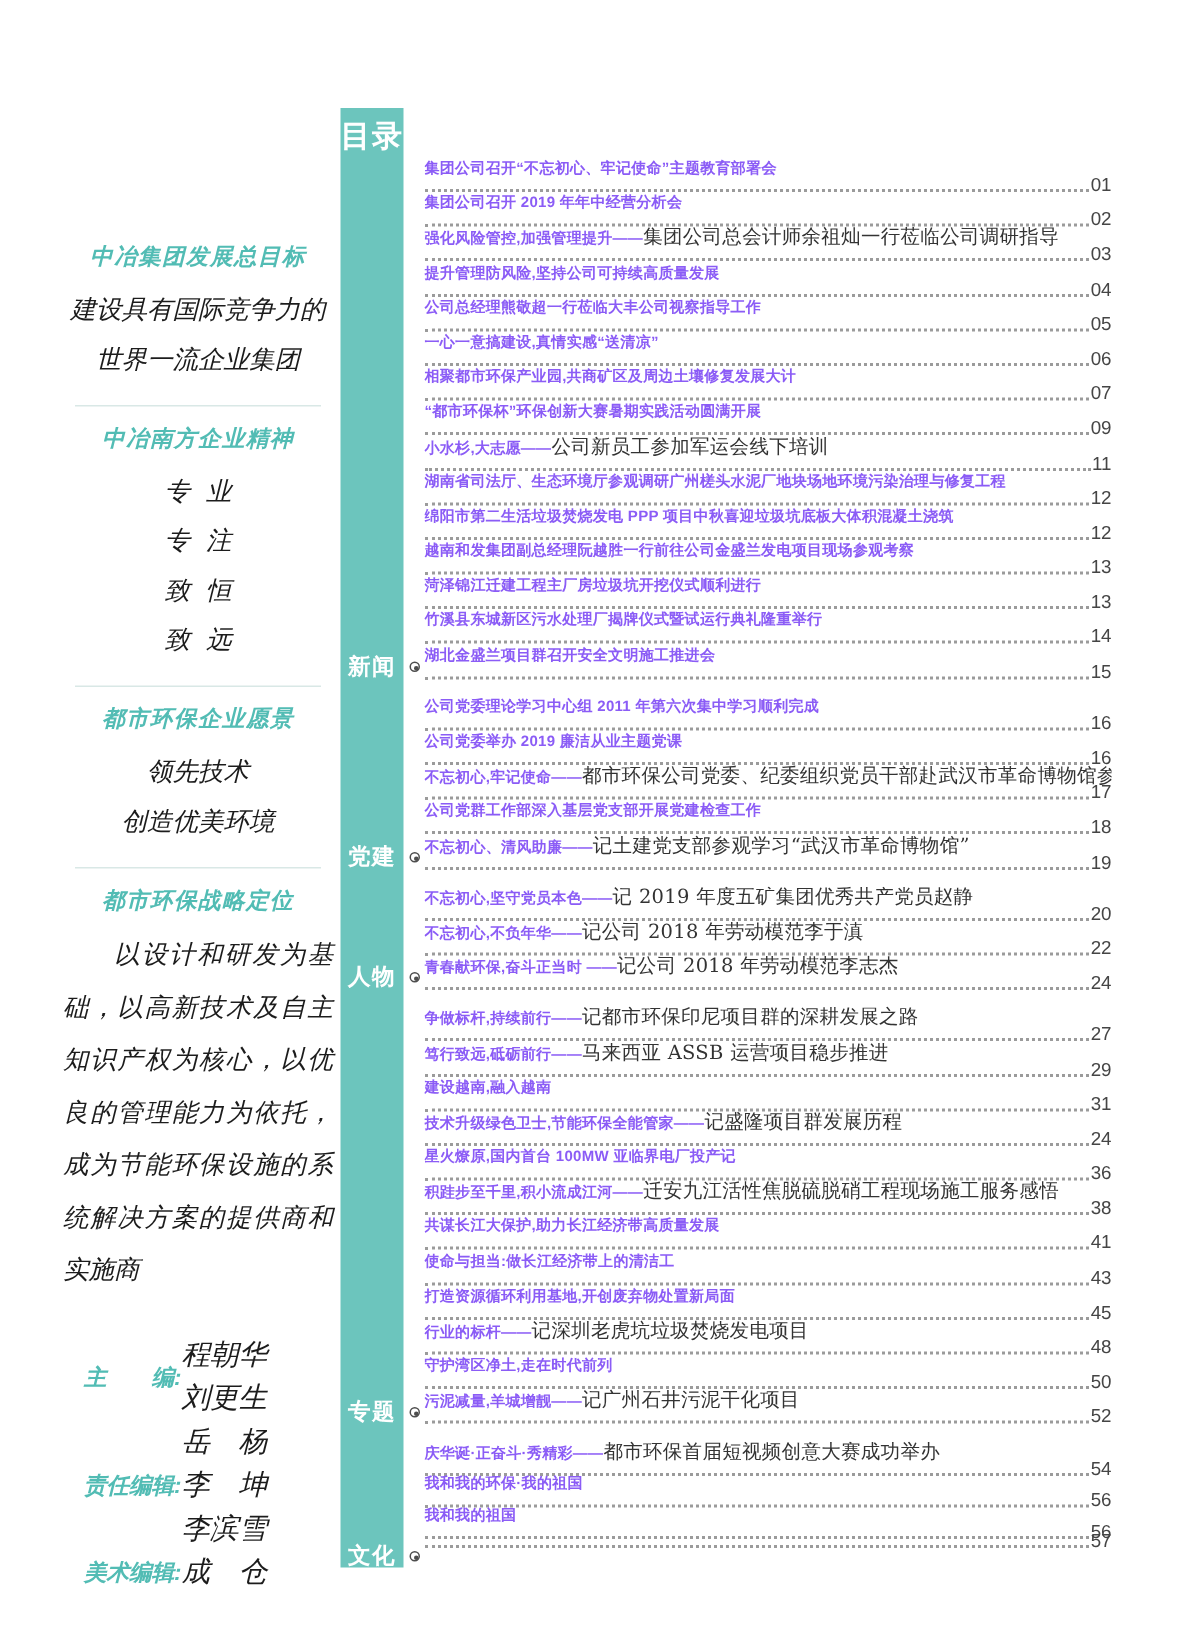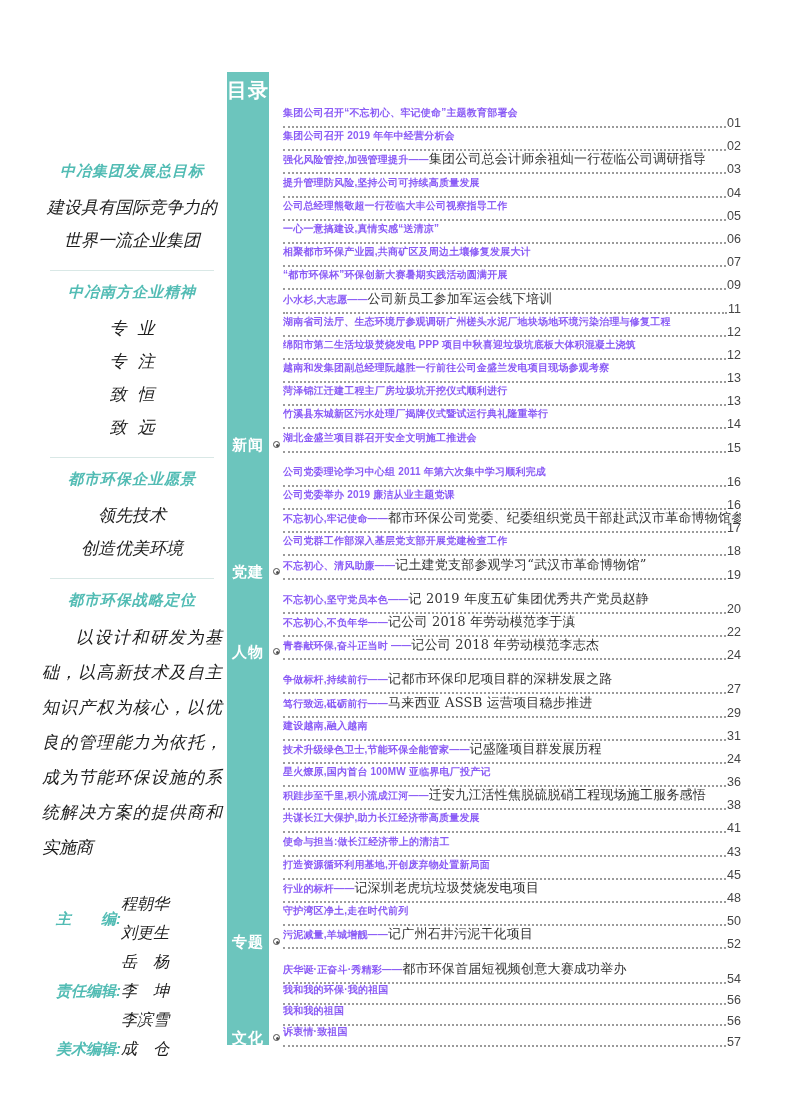--- a/index.html
+++ b/index.html
@@ -14,21 +14,21 @@
   .sb-heading { font-size:15px; font-weight:bold; color:#52bcb4; margin:12px 0 10px; letter-spacing:1px; }
   .sb-line { font-family:"DejaVu Serif", serif; font-size:17px; color:#1c1c1c; line-height:33px; white-space:pre; }
   .sb-divider { border-top:1px solid #d9e8e6; margin:13px 8px 12px; }
   .sb-para {
     font-family:"DejaVu Serif", serif; font-size:17px; color:#1c1c1c;
     line-height:35px; text-align:justify; text-indent:2em; margin-top:6px;
   }
   .editors { margin-top:24px; text-align:left; padding-left:14px; }
   .ed-row { display:flex; align-items:center; line-height:29px; }
   .ed-label { color:#52bcb4; font-weight:bold; font-size:15px; white-space:pre; flex:none; }
-  .ed-names { font-size:16px; color:#1c1c1c; white-space:pre; }
+  .ed-names { font-size:19px; color:#1c1c1c; white-space:pre; }
 
   
   .toc-strip { position:absolute; left:227px; top:72px; width:42px; height:973px; background:#6cc5bd; }
 
   
   .toc { position:absolute; left:227px; top:72px; width:514px; }
   .toc-header {
     width:42px; height:33px; text-align:center; color:#ffffff;
     font-weight:bold; font-size:20px; padding-top:5px; letter-spacing:1px;
   }
@@ -490,23 +490,20 @@
             <div class="entry">
               <div class="entry-line">
                 <span class="t">我和我的祖国</span>
               </div>
               <div class="leader">
                 <span class="dots"></span>
                 <span class="pg">56</span>
               </div>
             </div>
             <div class="entry">
-              <div class="entry-line">
-                <span class="t">诉衷情·致祖国</span>
-              </div>
               <div class="leader">
                 <span class="dots"></span>
                 <span class="pg">57</span>
               </div>
             </div>
           </div>
         </div>
       </div>
   </main>
 </div>

